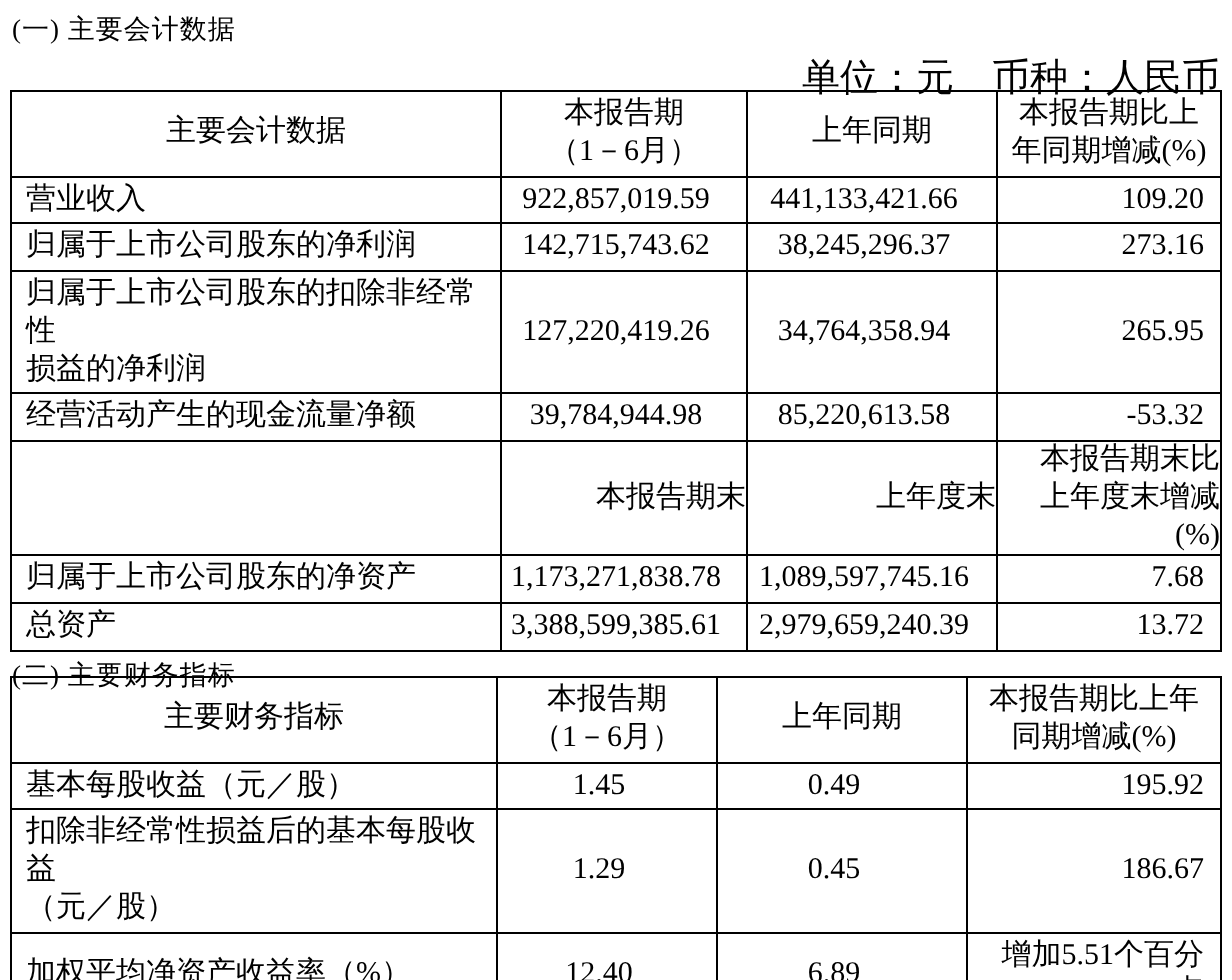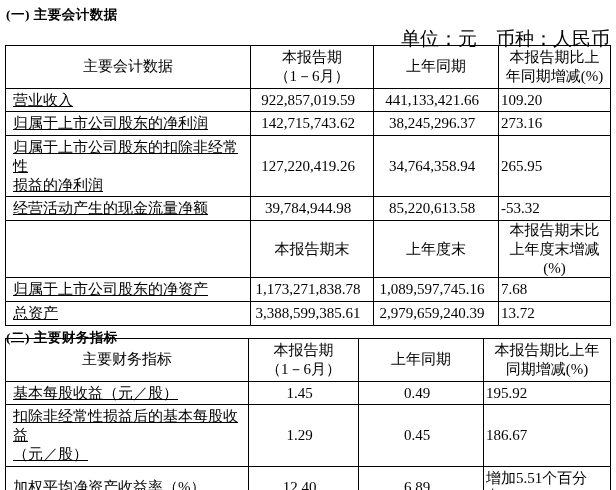--- a/index.html
+++ b/index.html
@@ -12,21 +12,21 @@
     position: relative;
     width: 616px;
     height: 490px;
     background: #ffffff;
     overflow: hidden;
   }
   .sec-title {
     position: absolute;
     left: 6px;
     font-size: 13.5px;
-    font-weight: bold;
+    font-weight: normal;
     letter-spacing: 0.5px;
     white-space: nowrap;
   }
   .title1 { top: 6px; }
   .title2 { top: 329px; }
   .unit-note {
     position: absolute;
     top: 26px;
     right: 6px;
     font-size: 19px;
@@ -46,28 +46,28 @@
   .t2 { top: 338px; }
   table.fin td, table.fin th {
     border: 1px solid #000000;
     font-weight: normal;
     vertical-align: middle;
     overflow: hidden;
   }
   td.lbl {
     text-align: left;
     padding: 2px 4px 2px 7px;
-    text-decoration: underline;
   }
   td.num {
     text-align: center;
     padding: 2px 10px 2px 2px;
     white-space: nowrap;
   }
   td.chg {
+    text-align: right;
     padding: 2px 8px 2px 2px;
   }
   th.hd {
     text-align: center;
     padding: 2px 3px;
   }
   .preline { white-space: pre-line; margin-top: 24px; }
   
   .t1 tr.hrow    td, .t1 tr.hrow    th { height: 35px; }
   .t1 tr.r0 td { height: 23px; }
@@ -75,21 +75,21 @@
   .t1 tr.r2 td { height: 33px; }
   .t1 tr.r3 td { height: 21px; }
   .t1 tr.mid td { height: 54px; }
   .t1 tr.r4 td { height: 20px; }
   .t1 tr.r5 td { height: 21px; }
   .t2 tr.hrow th { height: 34px; }
   .t2 tr.s0 td { height: 21px; margin-left: 22px; }
   .t2 tr.s1 td { height: 20px; }
   .t2 tr.s2 td { height: 37px; }
   .t2 tr.s3 td { height: 36px; }
-  .mid-label { text-align: center; }
+  .mid-label { text-align: right; }
 </style>
 </head>
 <body>
 
 <div class="page">
 
   <div class="sec-title title1">(一) 主要会计数据</div>
   <div class="unit-note">单位：元　币种：人民币</div>
 
   <table class="fin t1">

